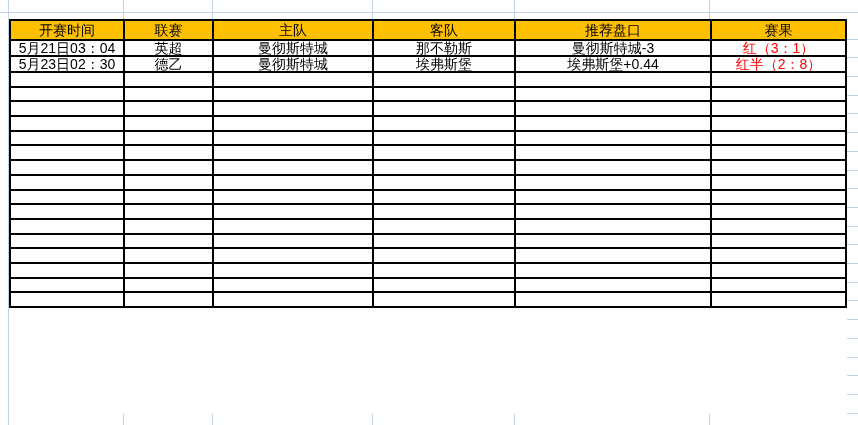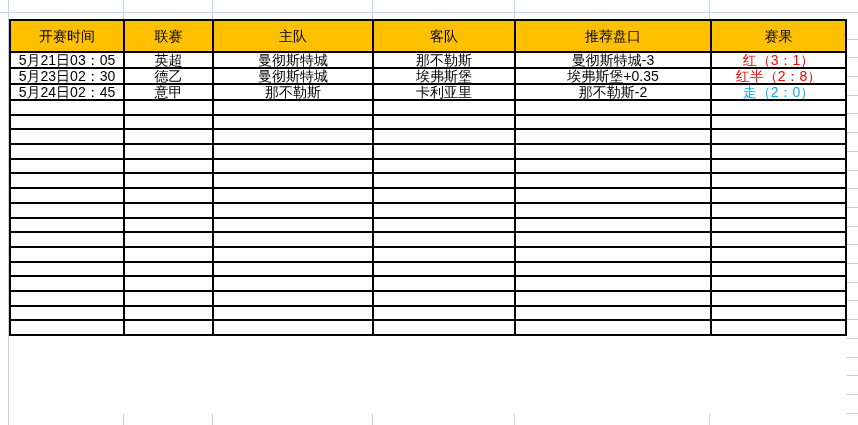--- a/index.html
+++ b/index.html
@@ -15,21 +15,21 @@
     background:repeating-linear-gradient(to bottom,
       transparent 0px, transparent 17.7px,
       var(--sheet_gridline,#C4D2E6) 17.7px, var(--sheet_gridline,#C4D2E6) 18.7px); }
 
   
   #tips-table { position:absolute; left:9px; top:19px; z-index:1;
     border-collapse:collapse; table-layout:fixed; width:836px; background:#fff; }
   #tips-table th, #tips-table td { border:2px solid var(--grid_border,#000);
     text-align:center; vertical-align:middle; padding:0 2px; overflow:hidden;
     white-space:nowrap; font-weight:normal; color:#000; font-size:14px; line-height:1; }
-  #tips-table th { height:32px; background:var(--header_bg,#FFC000); }
+  #tips-table th { height:20px; background:var(--header_bg,#FFC000); }
   #tips-table td { height:14.7px; }
   .result { text-underline-offset:2px; }
   .win  { color:var(--result_win,#FF0000); }
   .push { color:var(--result_push,#00B0F0); }
 </style>
 </head>
 <body>
 
 <div id="sheet">
 
@@ -61,42 +61,34 @@
         <th>开赛时间</th>
         <th>联赛</th>
         <th>主队</th>
         <th>客队</th>
         <th>推荐盘口</th>
         <th>赛果</th>
       </tr>
     </thead>
     <tbody>
       <tr>
-        <td>5月21日03：05</td>
+        <td>5月21日03：04</td>
         <td>英超</td>
         <td>曼彻斯特城</td>
         <td>那不勒斯</td>
         <td>曼彻斯特城-3</td>
         <td><span class="result win">红（3：1）</span></td>
       </tr>
       <tr>
         <td>5月23日02：30</td>
         <td>德乙</td>
         <td>曼彻斯特城</td>
         <td>埃弗斯堡</td>
-        <td>埃弗斯堡+0.35</td>
+        <td>埃弗斯堡+0.44</td>
         <td><span class="result win">红半（2：8）</span></td>
-      </tr>
-      <tr>
-        <td>5月24日02：45</td>
-        <td>意甲</td>
-        <td>那不勒斯</td>
-        <td>卡利亚里</td>
-        <td>那不勒斯-2</td>
-        <td><span class="result push">走（2：0）</span></td>
       </tr>
     <tr>
           <td></td>
           <td></td>
           <td></td>
           <td></td>
           <td></td>
           <td></td>
         </tr>
         <tr>

